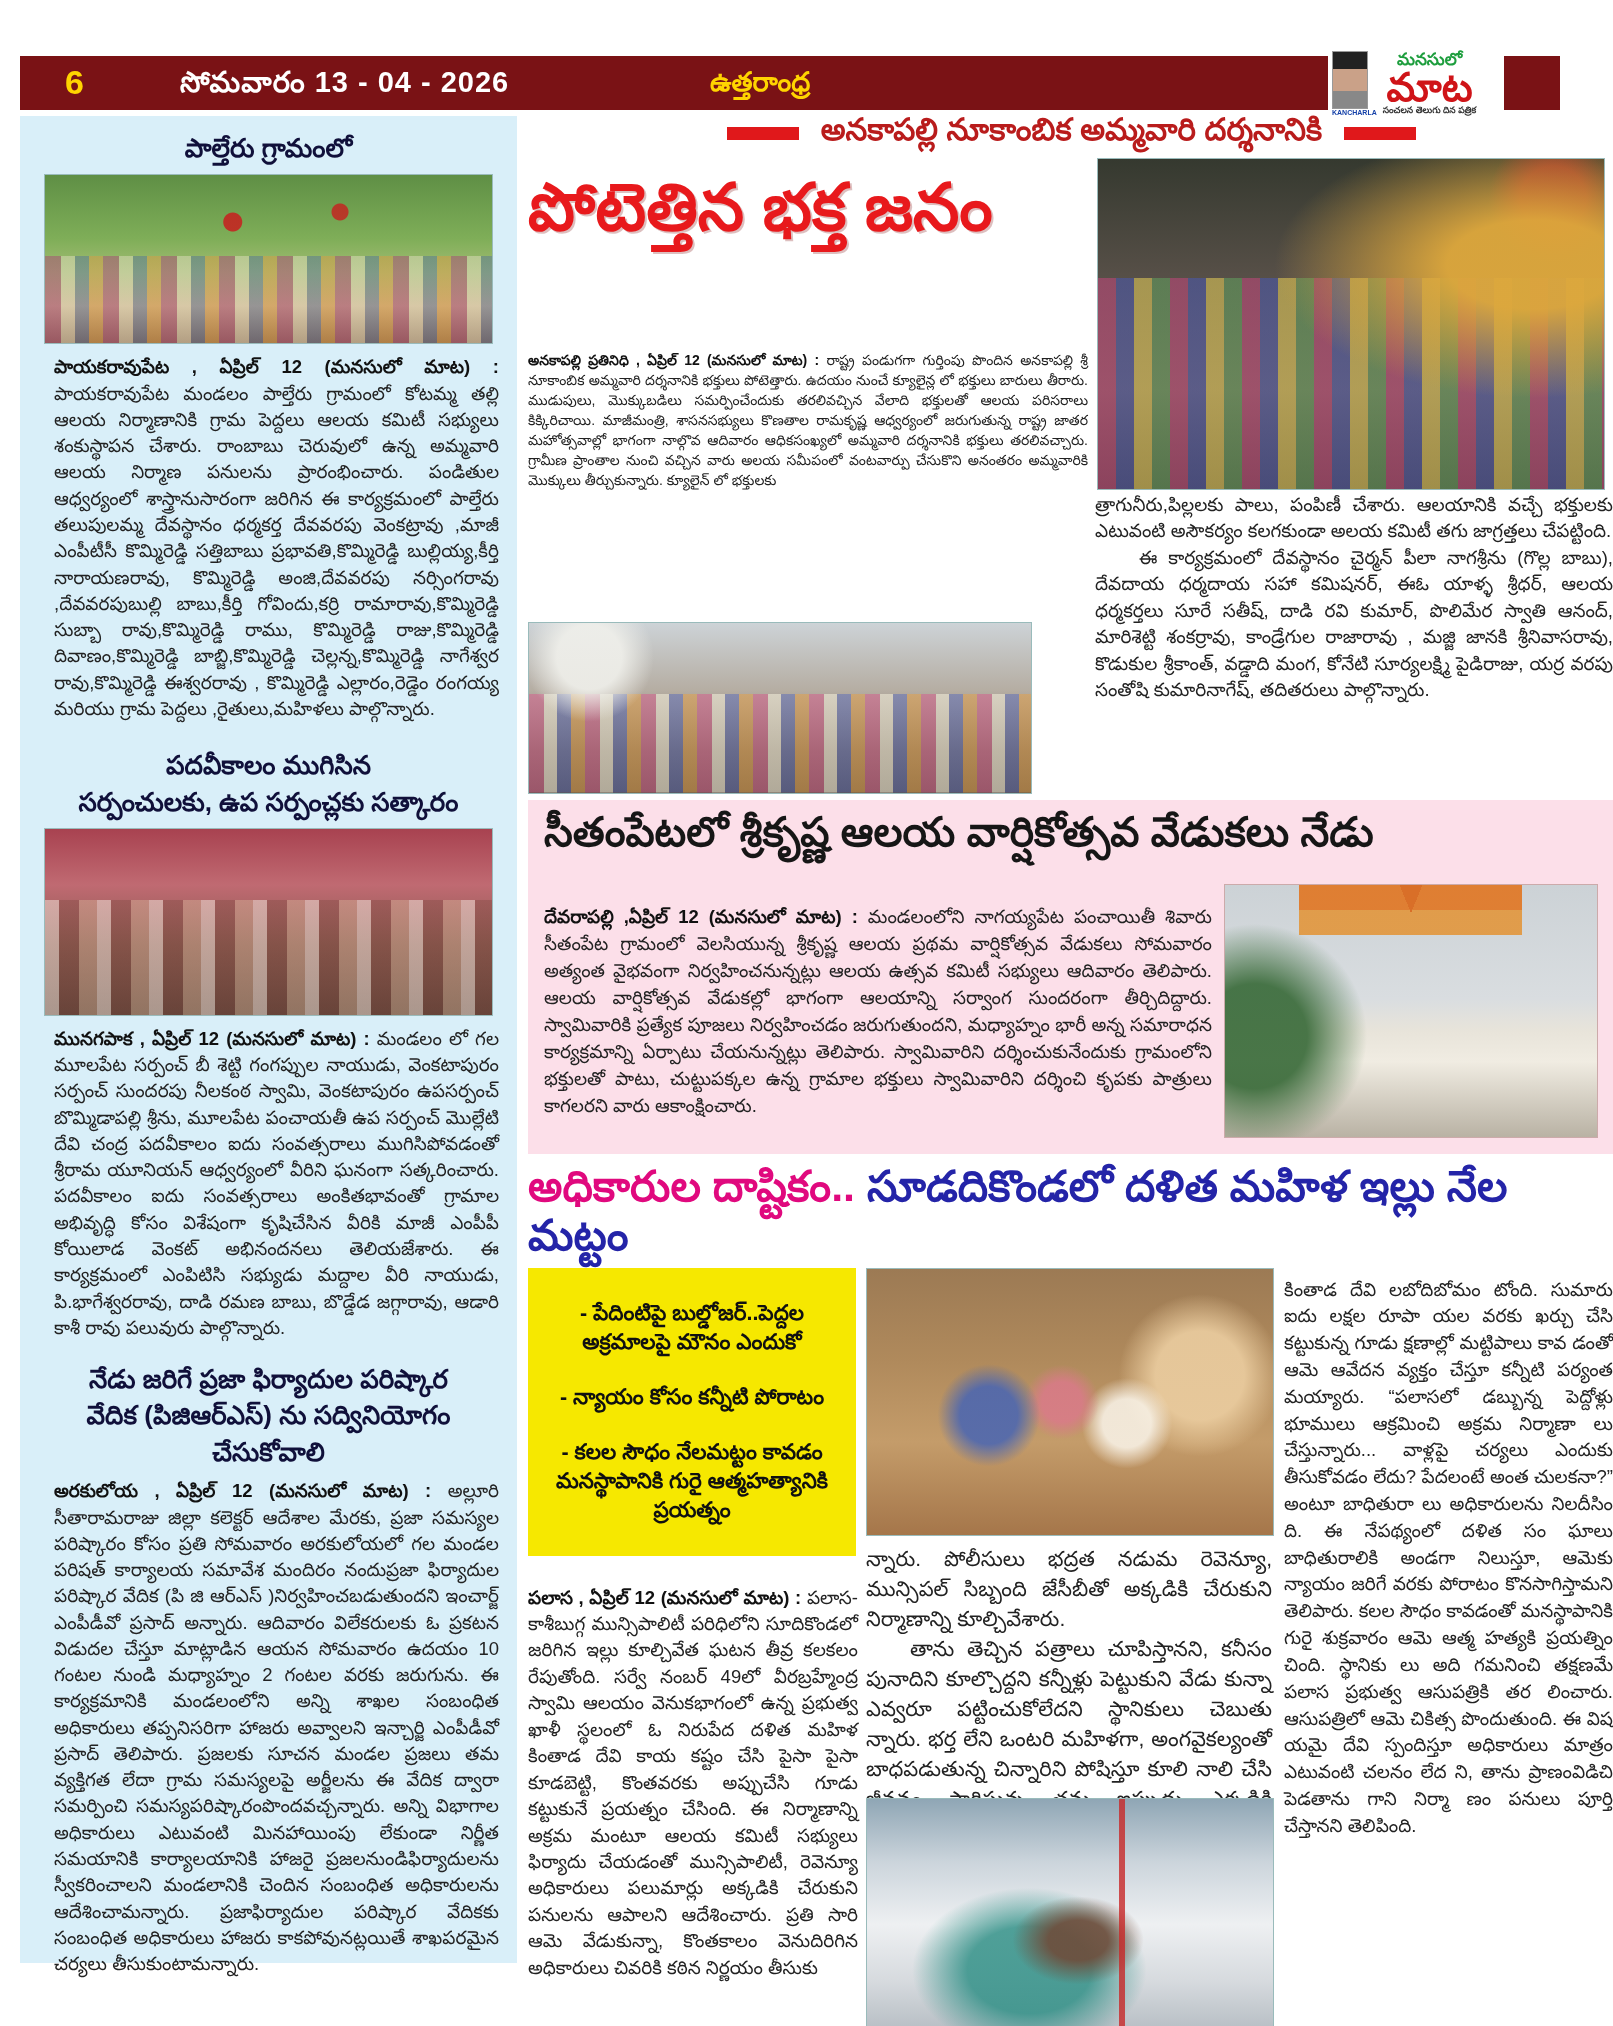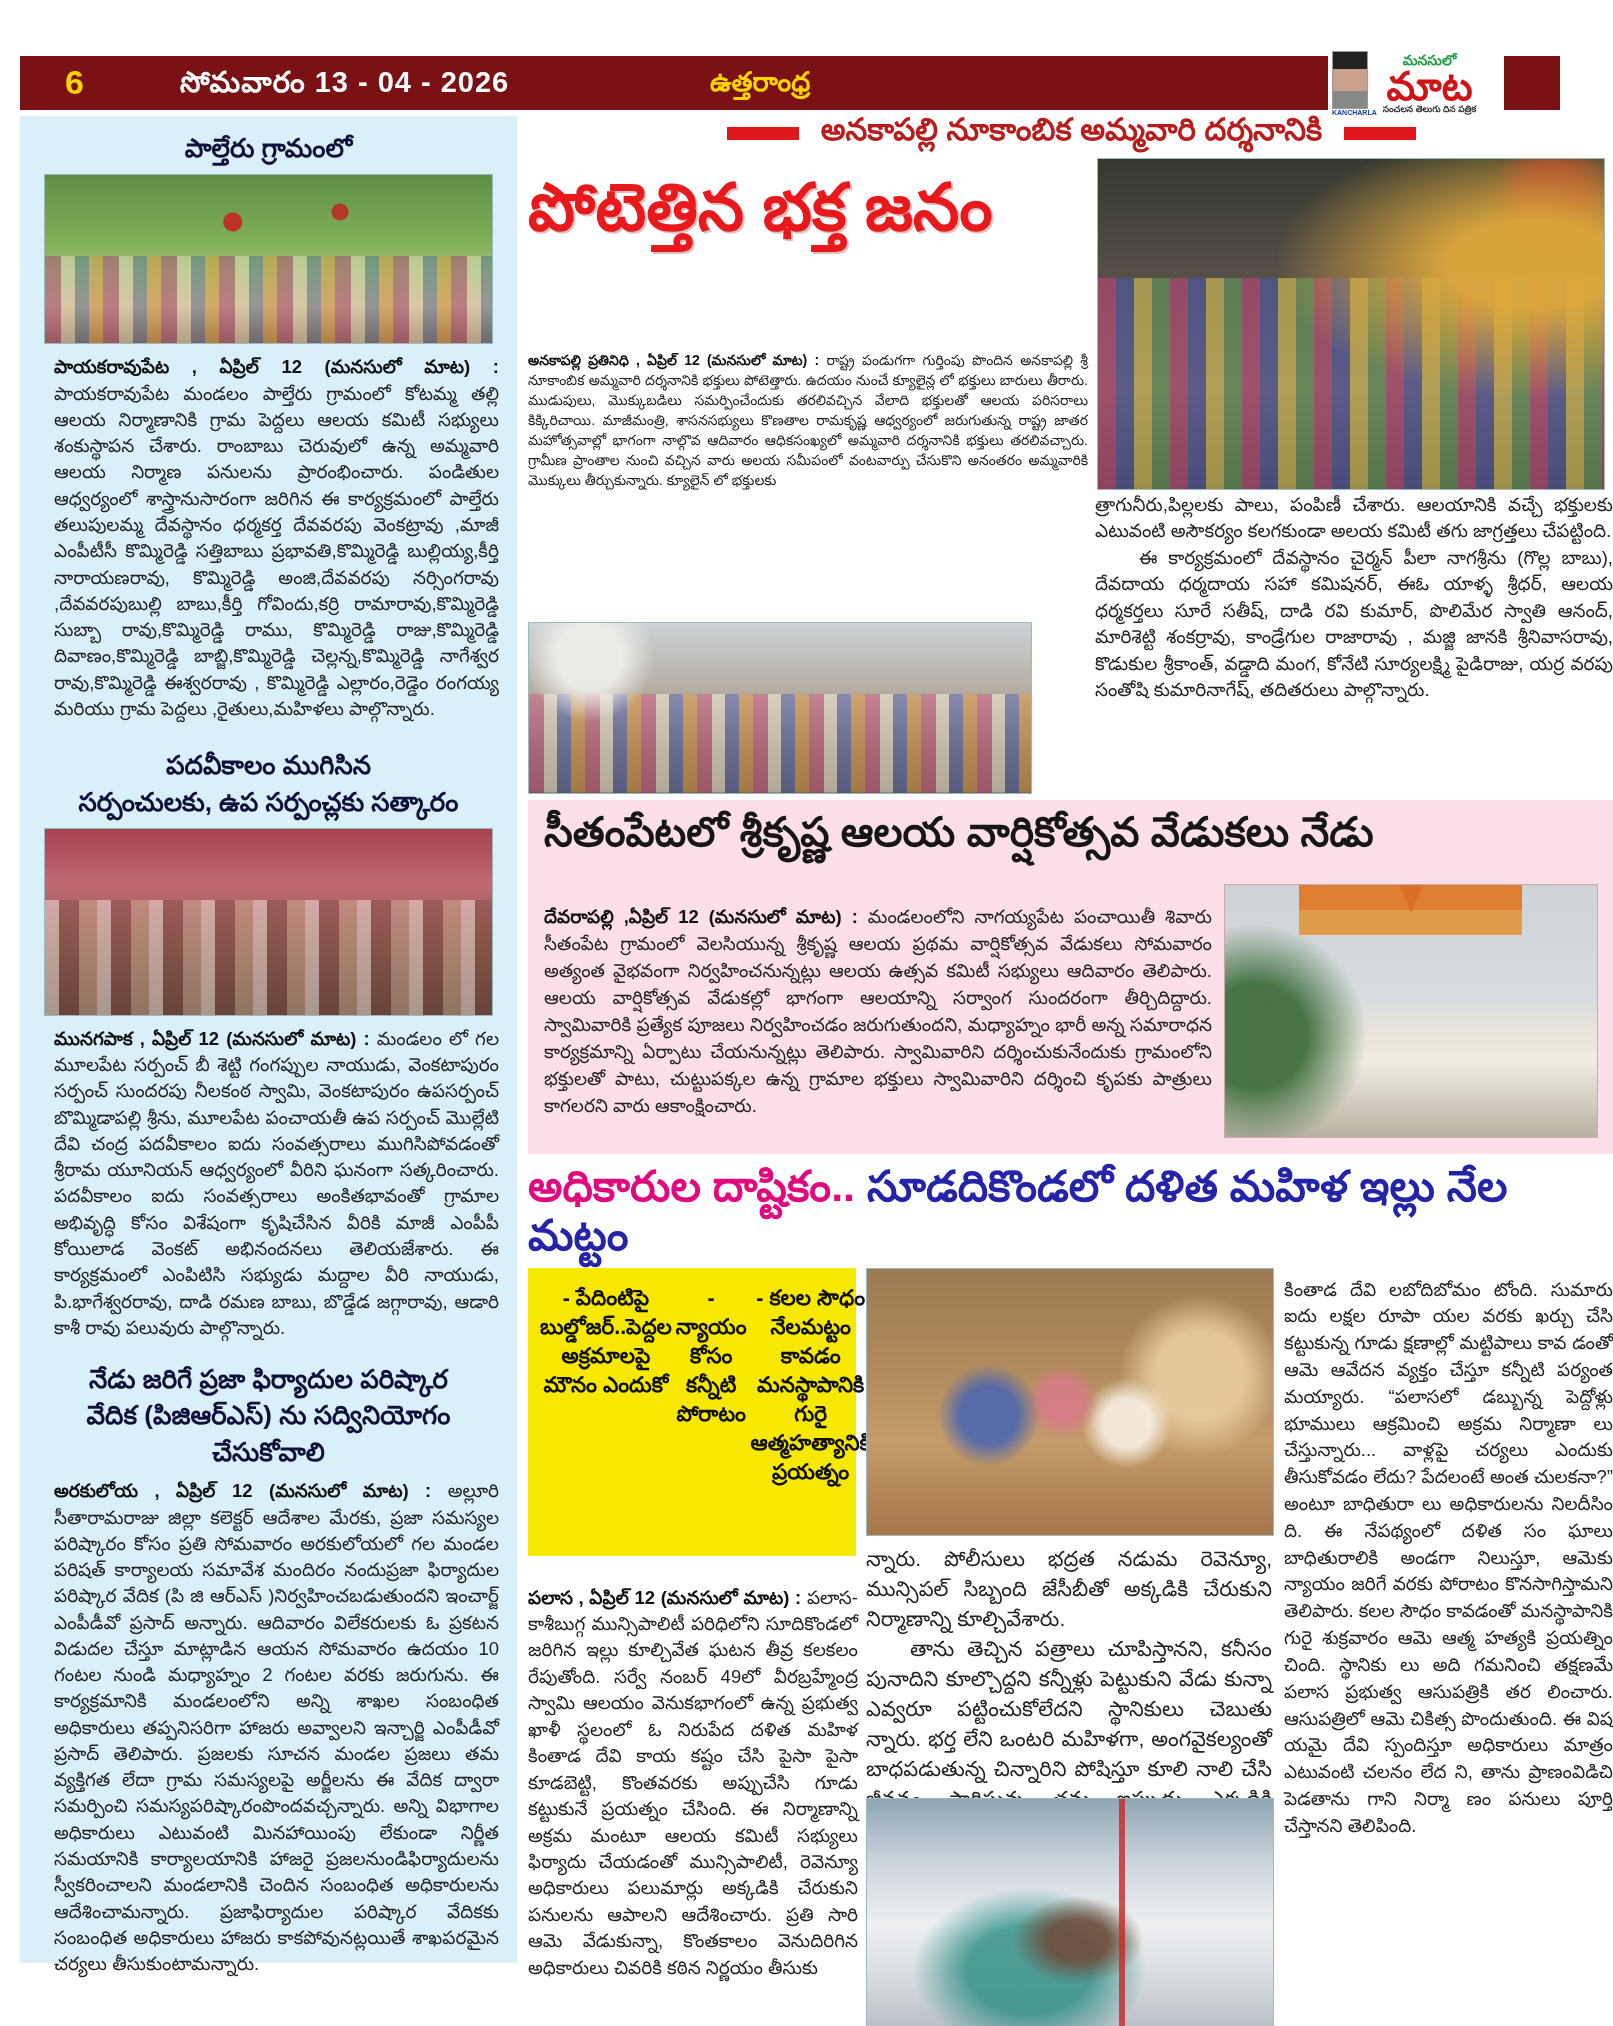--- a/index.html
+++ b/index.html
@@ -7,21 +7,21 @@
         font-family:"Liberation Sans","DejaVu Sans",sans-serif;color:#1c1c1c;}
   
   .masthead{position:absolute;left:20px;top:56px;width:1540px;height:54px;background:#7a1215;}
   .page-num{position:absolute;left:45px;top:7px;font-size:34px;font-weight:bold;color:#ffd400;}
   .issue-date{position:absolute;left:160px;top:10px;font-size:29px;font-weight:bold;color:#ffffff;letter-spacing:1px;}
   .edition{position:absolute;left:690px;top:11px;font-size:27px;font-weight:bold;color:#ffd400;}
   .logo-box{position:absolute;left:1328px;top:42px;width:176px;height:82px;background:#ffffff;display:flex;align-items:center;padding:2px 4px;box-sizing:border-box;z-index:3;}
   .logo-photo{width:34px;height:56px;background:linear-gradient(180deg,#222 0 30%,#caa188 30% 70%,#888 70% 100%);border:1px solid #999;}
   .logo-pub{font-size:7px;font-weight:bold;color:#1440a8;text-align:center;}
   .logo-right{margin-left:6px;text-align:center;line-height:1;}
-  .logo-top{font-size:14px;font-weight:bold;color:#1e9e3e;}
+  .logo-top{font-size:17px;font-weight:bold;color:#1e9e3e;}
   .logo-main{font-size:40px;font-weight:bold;color:#cf1418;line-height:.95;}
   .logo-sub{font-size:9px;font-weight:bold;color:#333;}
   
   .left-panel{position:absolute;left:20px;top:116px;width:497px;height:1847px;background:#d9eff9;box-sizing:border-box;padding:10px 18px;}
   .lp-head{font-size:26px;font-weight:bold;color:#10103a;text-align:center;line-height:1.4;margin:4px 0 8px 0;}
   .lp-body{font-size:18.5px;line-height:1.42;text-align:justify;color:#222;margin:6px 0 0 16px;}
   .dl{font-weight:bold;color:#111;}
   .photo{position:relative;border:1px solid #9bb;overflow:hidden;}
   
   .photo-tree{height:168px;margin:4px 6px 10px 6px;
@@ -65,21 +65,21 @@
     background:
       radial-gradient(circle at 8% 60%,rgba(55,105,55,.9) 0 14%,rgba(55,105,55,0) 30%),
       conic-gradient(from 180deg at 50% 18%,rgba(0,0,0,0) 0 158deg,#d96f28 158deg 202deg,rgba(0,0,0,0) 202deg),
       linear-gradient(180deg,rgba(224,122,42,.95) 0 10%,rgba(226,150,60,.9) 10% 20%,rgba(0,0,0,0) 20%),
       linear-gradient(180deg,#ccd2d6 0%,#d9dde0 45%,#e8e4da 58%,#f0ece2 70%,#b9b2a4 100%);
     background-size:auto,100% 62%,60% 100%,100% 100%;background-position:0 0,50% 0,50% 22%,0 0;background-repeat:no-repeat;}
   
   .demo-headline{position:absolute;left:528px;top:1162px;width:1085px;font-size:43px;font-weight:800;line-height:1.15;}
   .demo-head-pink{color:#e0097e;}
   .demo-head-blue{color:#2424a8;}
-  .yellow-box{position:absolute;left:528px;top:1268px;width:328px;height:288px;background:#f6e800;box-sizing:border-box;padding:16px 12px;display:flex;justify-content:flex-start;gap:4px;}
+  .yellow-box{position:absolute;left:528px;top:1268px;width:328px;height:288px;background:#f6e800;box-sizing:border-box;padding:16px 12px;display:flex;flex-direction:column;justify-content:center;gap:26px;}
   .yellow-line{font-size:21.5px;font-weight:bold;color:#101010;text-align:center;line-height:1.35;}
   .demo-col1{position:absolute;left:528px;top:1566px;width:330px;font-size:18.5px;line-height:1.43;text-align:justify;color:#222;}
   .photo-demolition{position:absolute;left:866px;top:1268px;width:406px;height:266px;
     background:
       radial-gradient(circle at 30% 55%,rgba(70,100,180,.85) 0 9%,rgba(70,100,180,0) 16%),
       radial-gradient(circle at 48% 50%,rgba(220,120,140,.8) 0 8%,rgba(220,120,140,0) 15%),
       radial-gradient(circle at 64% 58%,rgba(250,245,235,.85) 0 8%,rgba(250,245,235,0) 15%),
       radial-gradient(circle at 82% 40%,rgba(235,205,160,.9) 0 12%,rgba(235,205,160,0) 22%),
       linear-gradient(180deg,#9c7a54 0%,#b08a5c 35%,#c49c6a 65%,#a5764a 100%);}
   .demo-col2{position:absolute;left:866px;top:1544px;width:406px;font-size:21px;line-height:1.43;text-align:justify;color:#222;}

